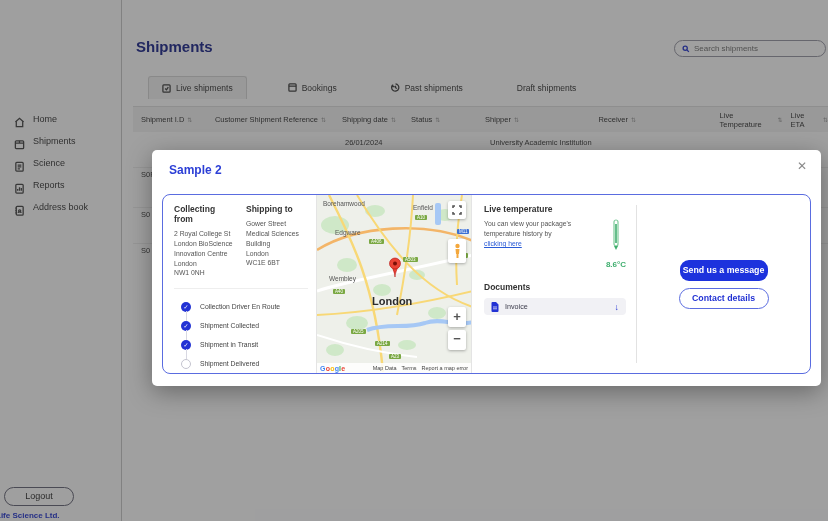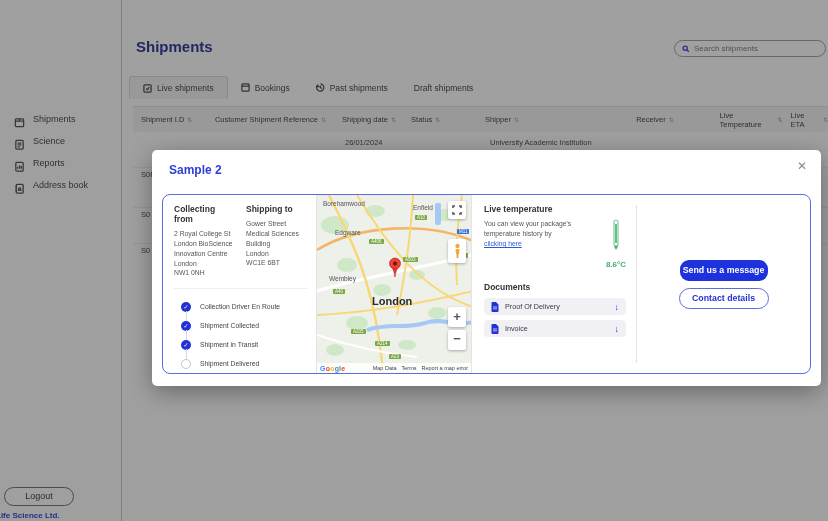--- a/index.html
+++ b/index.html
@@ -28,31 +28,31 @@
   
   .main { position:absolute; left:123px; top:0; right:0; height:521px; background:#fdfdfd; }
   .page-title { position:absolute; left:13px; top:38px; font-size:15px; font-weight:bold; color:#232d8f; }
   .search-box { position:absolute; right:2px; top:40px; width:152px; height:17px;
     border:1px solid #9a9aa6; border-radius:9px; background:#fdfdfd;
     display:flex; align-items:center; padding:0 7px; gap:4px; }
   .search-box svg { width:8px; height:8px; stroke:#2a3bd0; fill:none; stroke-width:1.6; flex:0 0 8px; }
   .search-box input { border:none; outline:none; background:transparent; font-size:8px; color:#555; width:100%;
     font-family:"Liberation Sans", sans-serif; }
 
-  .tabs { position:absolute; left:6px; top:76px; right:0; height:23px; display:flex; }
+  .tabs { position:absolute; left:25px; top:76px; right:0; height:23px; display:flex;gap:28px; }
   .tab { display:flex; align-items:center; gap:5px; padding:0 13px; font-size:8.5px; color:#3c3c3c; cursor:pointer; }
   .tab.active { background:#f1f1f1; border:1px solid #d6d6d6; border-bottom:none; border-radius:3px 3px 0 0; }
   .tab .ticon svg { width:9px; height:9px; stroke:#444; fill:none; stroke-width:1.4; display:block; }
 
   .thead { position:absolute; left:10px; top:106px; right:0; height:26px; background:#f2f2f2;
     border-top:1px solid #dedede; display:flex; align-items:center; }
   .th { font-size:7.5px; color:#3a3a3a; display:flex; align-items:center; gap:3px; padding-left:8px; }
   .sort-icon::after { content:"⇅"; font-size:6px; color:#9a9a9a; }
   .th.c0{width:75px;} .th.c1{width:129px;} .th.c2{width:70px;} .th.c3{width:75px;}
-  .th.c4{width:115px;} .th.c5{width:123px;justify-content:center;} .th.c6{width:72px;} .th.c7{width:46px;}
+  .th.c4{width:115px;} .th.c5{width:123px;} .th.c6{width:72px;} .th.c7{width:46px;}
 
   .trow { position:absolute; left:10px; right:0; height:36px; display:flex; font-size:7.5px; color:#444;
     border-bottom:1px solid #ededed; align-items:flex-start; padding-top:6px; }
   .trow .td { padding-left:8px; }
   .td.c0{width:75px;margin-top:32px;} .td.c1{width:129px;} .td.c2{width:70px;} .td.c3{width:75px;} .td.c4{width:115px;}
 
   
   .overlay { position:absolute; inset:0; background:rgba(30,30,32,.42); z-index:5; }
 
   
@@ -125,20 +125,28 @@
   .btn-secondary { width:90px; height:21px; background:#fff; color:#2232d4; border:1.3px solid #5a6ce0;
     border-radius:11px; font-size:8.8px; font-weight:bold; cursor:pointer; font-family:"Liberation Sans", sans-serif; }
 </style>
 </head>
 <body>
 
 <div class="stage">
 
   <div class="sidebar">
     <div class="nav">
+      <div class="nav-item">
+        <span class="nicon">
+          <svg viewBox="0 0 12 12">
+              <path d="M1.5 5.5 L6 1.5 L10.5 5.5 M2.5 5 V10.5 H9.5 V5"></path>
+            </svg>
+        </span>
+        <span class="nav-label">Home</span>
+      </div>
       <div class="nav-item">
         <span class="nicon">
           <svg viewBox="0 0 12 12">
               <rect x="1.5" y="2" width="9" height="8.5" rx="1"></rect>
               <path d="M1.5 4.5 H10.5 M6 2 V4.5"></path>
             </svg>
         </span>
         <span class="nav-label">Shipments</span>
       </div>
       <div class="nav-item">
@@ -393,30 +401,20 @@
           </div>
         </div>
         <div class="docs-head">Documents</div>
         <div class="doc-row">
           <span class="doc-icon">
             <svg viewBox="0 0 8 10">
                 <path d="M0.5 1 A1 1 0 0 1 1.5 0 H5 L7.5 2.5 V9 A1 1 0 0 1 6.5 10 H1.5 A1 1 0 0 1 0.5 9 Z" fill="#2232d4"></path>
                 <path d="M2 5 H6 M2 6.8 H6" stroke="#fff" stroke-width="0.7"></path>
               </svg>
           </span>
-          <span class="doc-label">Proof Of Delivery</span>
-          <span class="dl-icon"></span>
-        </div>
-        <div class="doc-row">
-          <span class="doc-icon">
-            <svg viewBox="0 0 8 10">
-                <path d="M0.5 1 A1 1 0 0 1 1.5 0 H5 L7.5 2.5 V9 A1 1 0 0 1 6.5 10 H1.5 A1 1 0 0 1 0.5 9 Z" fill="#2232d4"></path>
-                <path d="M2 5 H6 M2 6.8 H6" stroke="#fff" stroke-width="0.7"></path>
-              </svg>
-          </span>
           <span class="doc-label">Invoice</span>
           <span class="dl-icon"></span>
         </div>
       </div>
 
       <div class="v-div"></div>
 
       <div class="actions-col">
         <button class="btn-primary">Send us a message</button>
         <button class="btn-secondary">Contact details</button>

